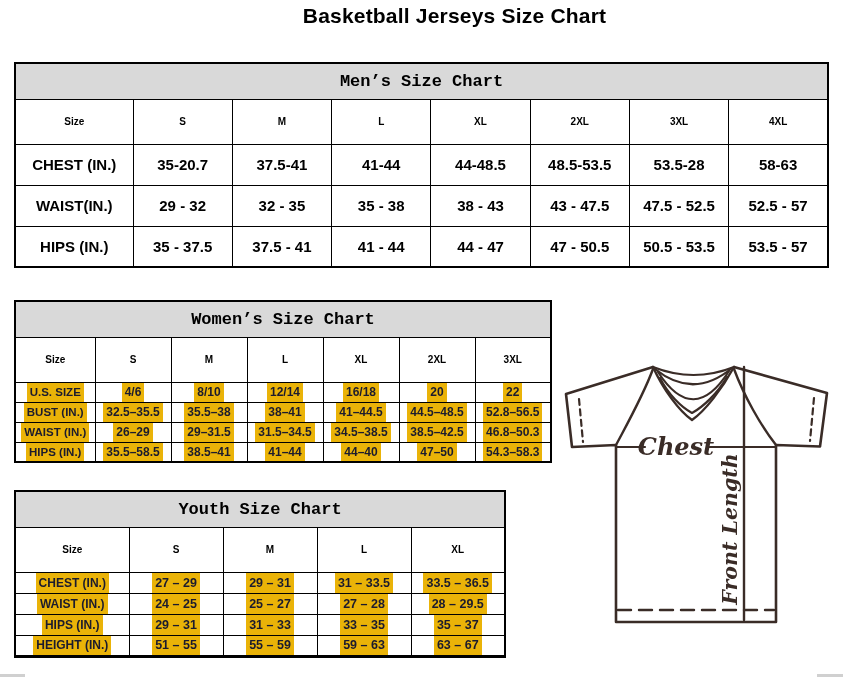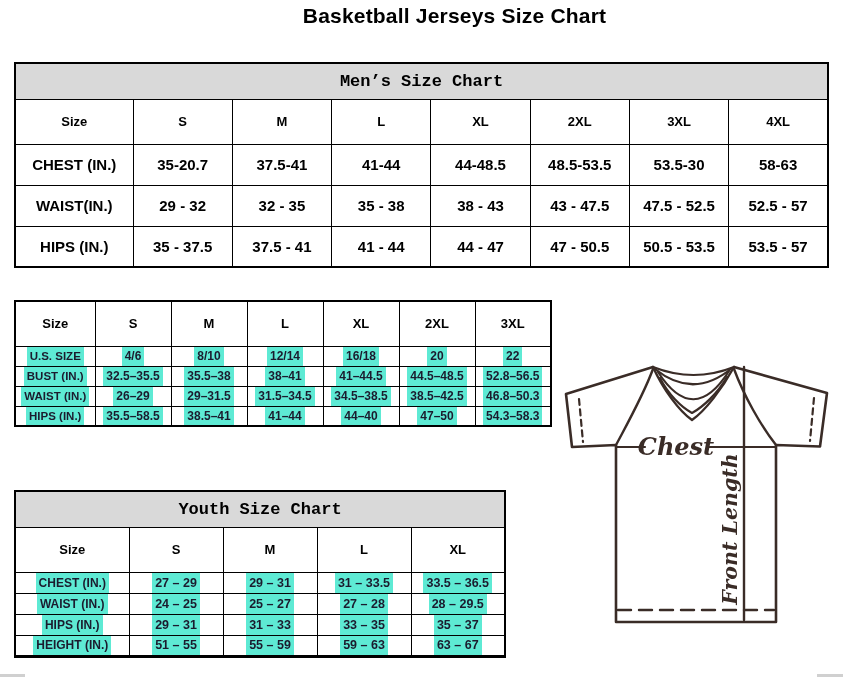--- a/index.html
+++ b/index.html
@@ -14,37 +14,37 @@
   table.chart{
     position:absolute;border-collapse:collapse;table-layout:fixed;background:#fff;
     border:2.5px solid #000;
   }
   table.chart th,table.chart td{
     border:1.5px solid #000;text-align:center;vertical-align:middle;
     padding:0;font-weight:bold;white-space:nowrap;overflow:hidden;
   }
   .title-cell{background:#d9d9d9;font-size:17px;border-bottom:2px solid #000;}
   tr.title-row{height:36px;font-family:Liberation Mono, monospace;}
-  tr.size-row{height:45px;font-size:13px;}
+  tr.size-row{height:45px;font-size:10px;}
 
   #men-table{left:14px;top:62px;width:815px;}
   #men-table col.label-col{width:118px;}
   #men-table tr.data-row{height:41px;font-size:15px;}
 
   #women-table{left:14px;top:300px;width:538px;}
   #women-table col.label-col{width:80px;}
   #women-table tr.data-row{height:20px;font-size:12px;color:#1b1b2e;}
   #women-table tr.data-row th{font-size:11.5px;}
 
   #youth-table{left:14px;top:490px;width:492px;border-bottom:3px solid #000;}
   #youth-table col.label-col{width:114px;}
   #youth-table tr.data-row{height:21px;font-size:12.5px;color:#1b1b2e;}
   #youth-table tr.data-row th{font-size:12px;}
 
-  .hl{background:#5eead4;padding:5px 3px;}
+  .hl{background:#eab308;padding:5px 3px;}
 
   #jersey-svg{position:absolute;left:550px;top:353px;width:293px;height:292px;}
   .diagram-text{
     font-family:"DejaVu Serif",serif;font-weight:bold;font-style:italic;
     fill:#3a2c27;
   }
   .scroll-frag{position:absolute;top:674px;height:3px;background:#d0d0d0;}
   #scroll-frag-left{left:0;width:25px;}
   #scroll-frag-right{left:817px;width:26px;}
 </style>
@@ -78,21 +78,21 @@
         <th>3XL</th>
         <th>4XL</th>
       </tr>
       <tr class="data-row">
         <th>CHEST (IN.)</th>
         <td>35-20.7</td>
         <td>37.5-41</td>
         <td>41-44</td>
         <td>44-48.5</td>
         <td>48.5-53.5</td>
-        <td>53.5-30</td>
+        <td>53.5-28</td>
         <td>58-63</td>
       </tr>
       <tr class="data-row">
         <th>WAIST(IN.)</th>
         <td>29 - 32</td>
         <td>32 - 35</td>
         <td>35 - 38</td>
         <td>38 - 43</td>
         <td>43 - 47.5</td>
         <td>47.5 - 52.5</td>
@@ -114,20 +114,23 @@
     <colgroup>
       <col class="label-col">
       <col>
       <col>
       <col>
       <col>
       <col>
       <col>
     </colgroup>
     <tbody>
+      <tr class="title-row">
+        <th colspan="7" class="title-cell">Women’s Size Chart</th>
+      </tr>
       <tr class="size-row">
         <th>Size</th>
         <th>S</th>
         <th>M</th>
         <th>L</th>
         <th>XL</th>
         <th>2XL</th>
         <th>3XL</th>
       </tr>
       <tr class="data-row">

